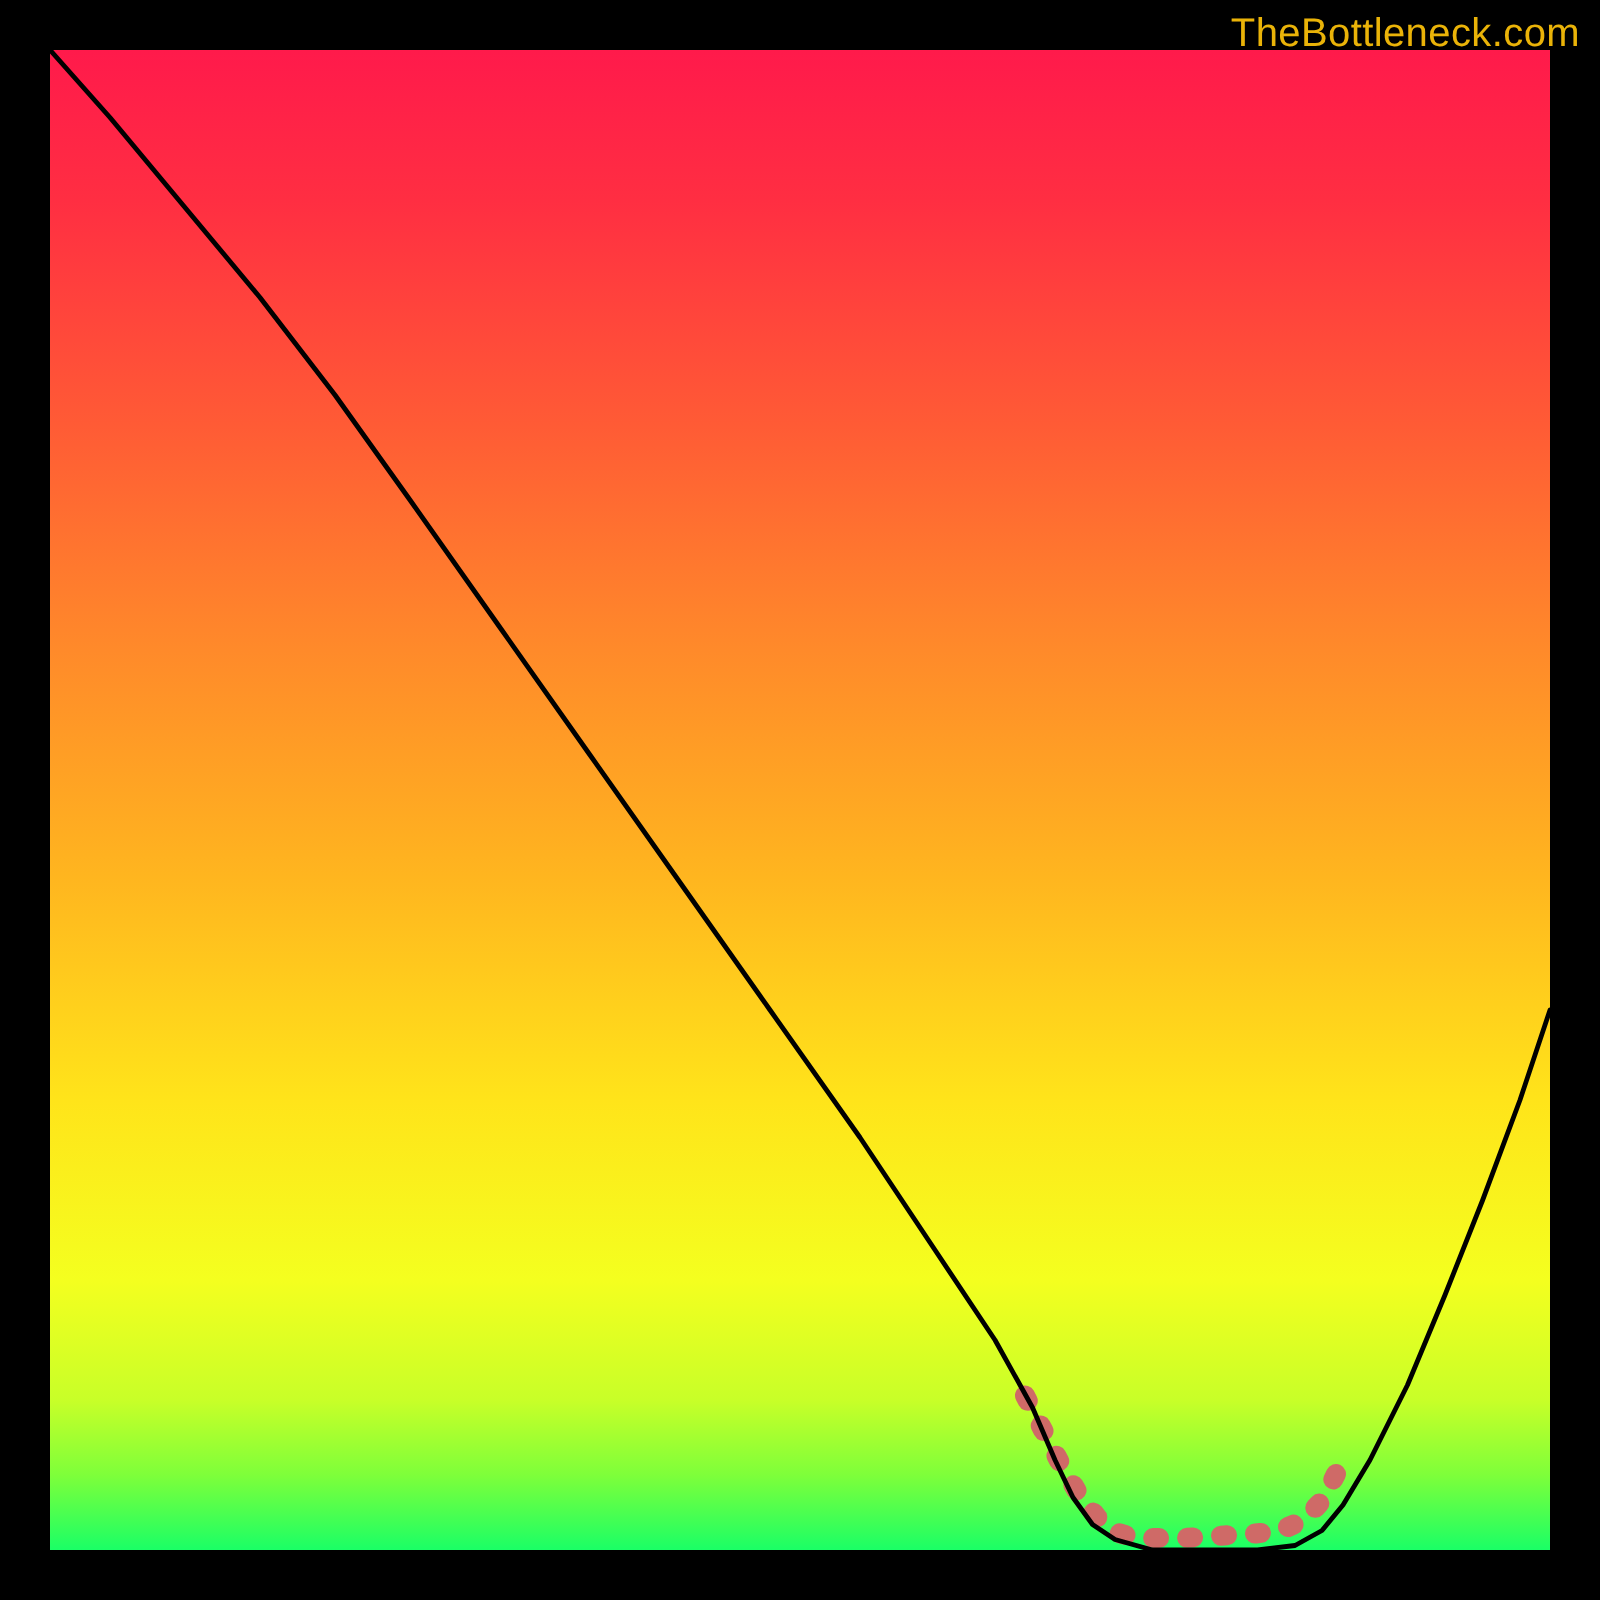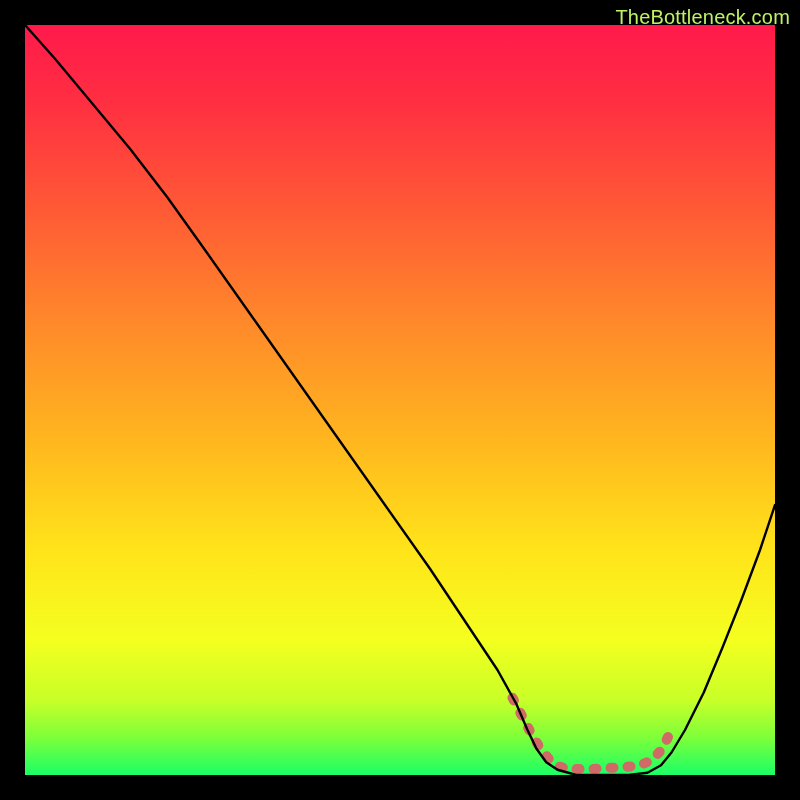--- a/index.html
+++ b/index.html
@@ -4,21 +4,21 @@
 <style>
   * { margin: 0; padding: 0; box-sizing: border-box; }
   html, body { width: 800px; height: 800px; overflow: hidden; background: #000; }
   .wrap { position: relative; width: 800px; height: 800px; }
   .attribution {
     position: absolute;
     top: 6px;
     right: 10px;
     font-family: Arial, Helvetica, sans-serif;
     font-size: 20px;
-    color: #bef264;
+    color: #eab308;
     letter-spacing: 0.2px;
     z-index: 10;
   }
   .plot {
     position: absolute;
     left: 25px;
     top: 25px;
     width: 750px;
     height: 750px;
   }

